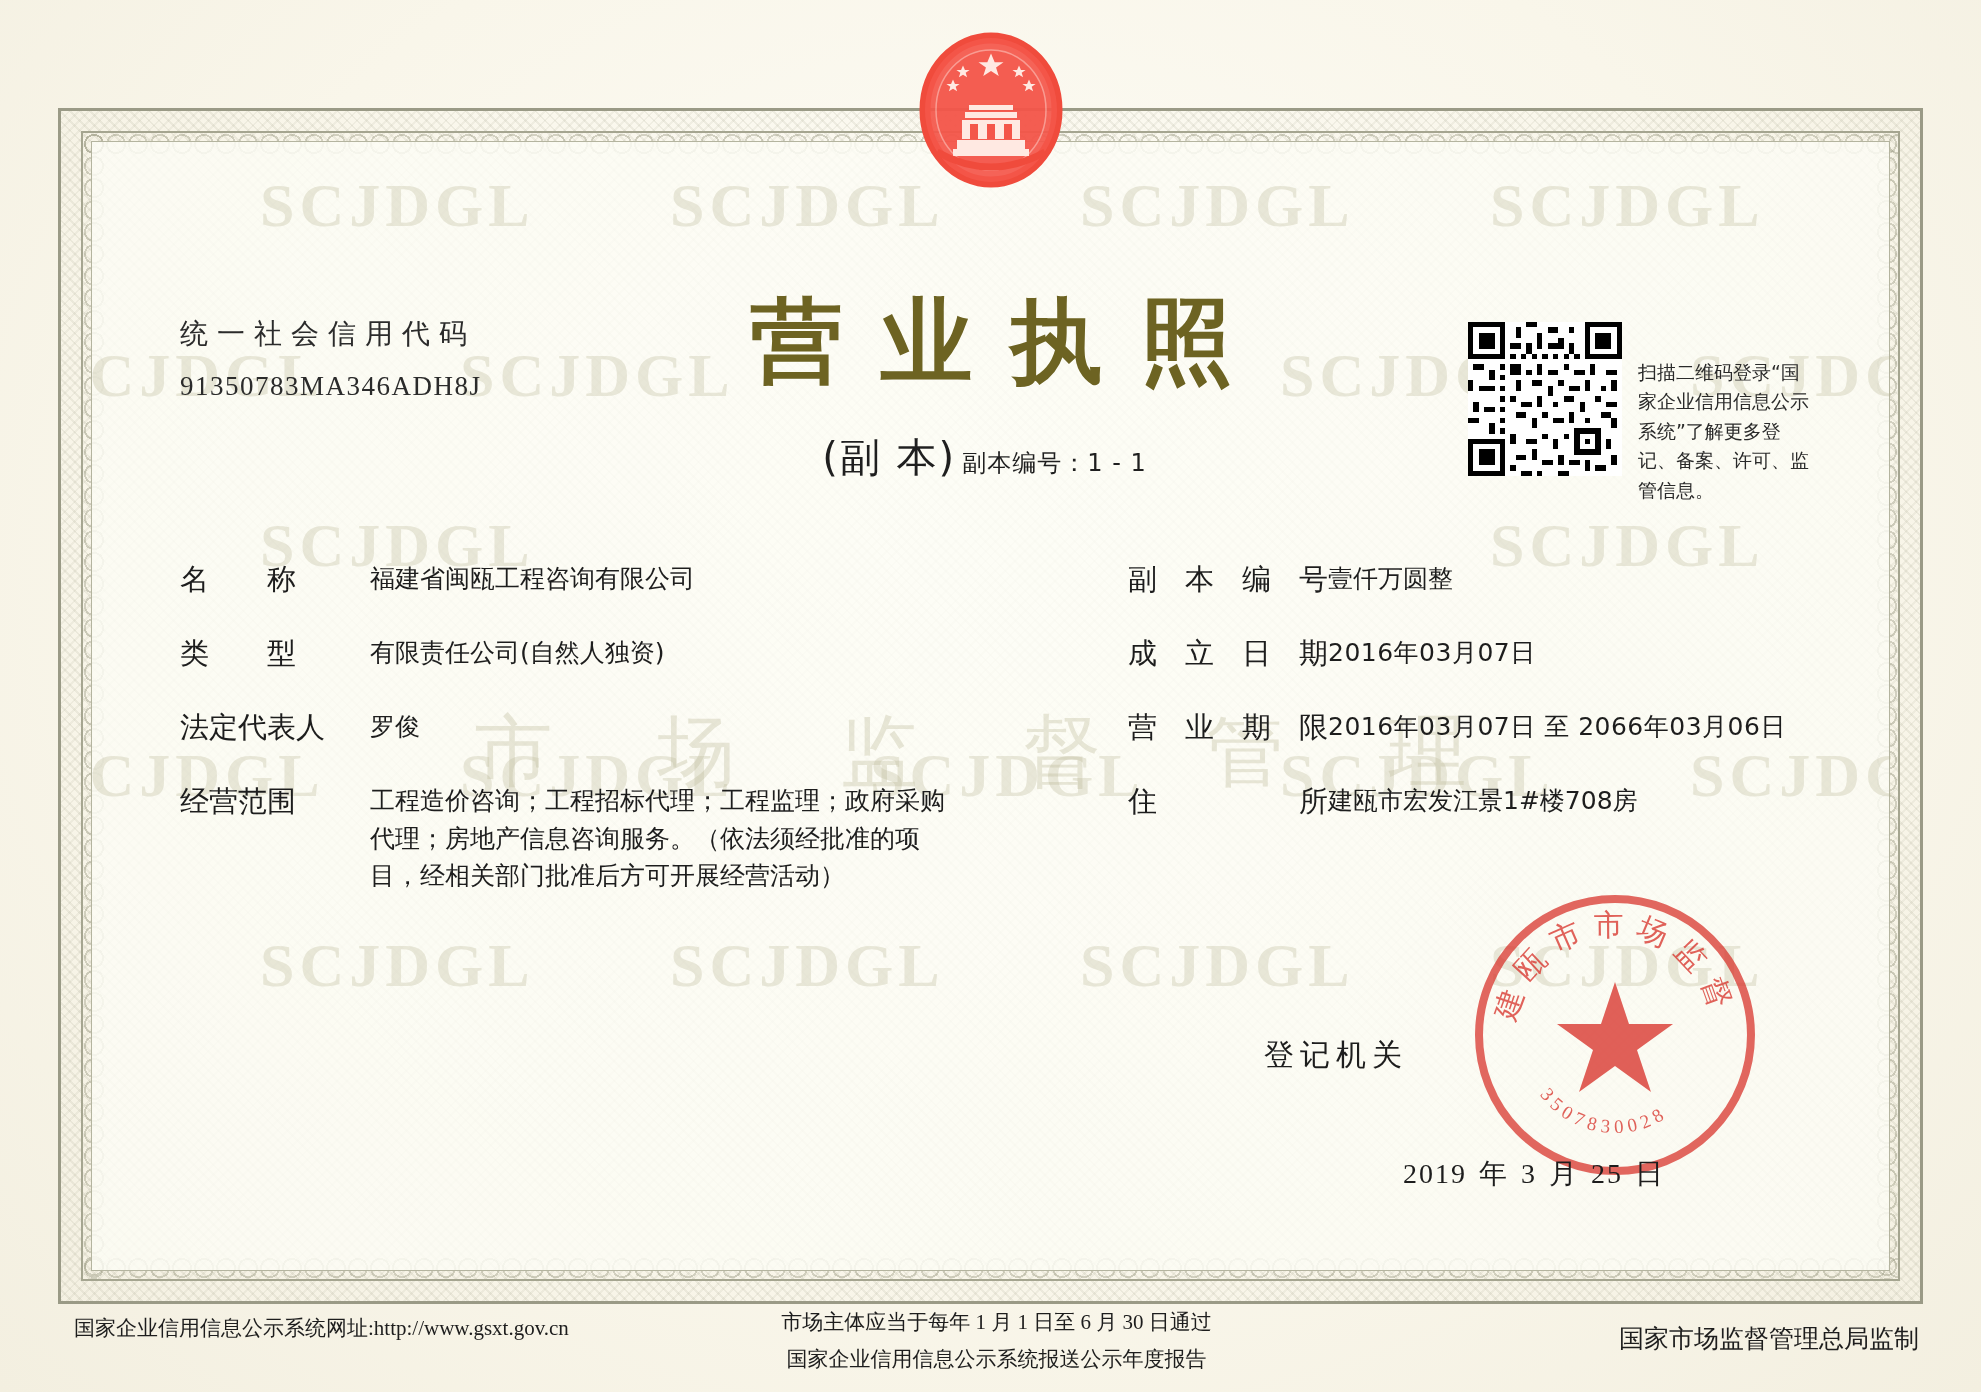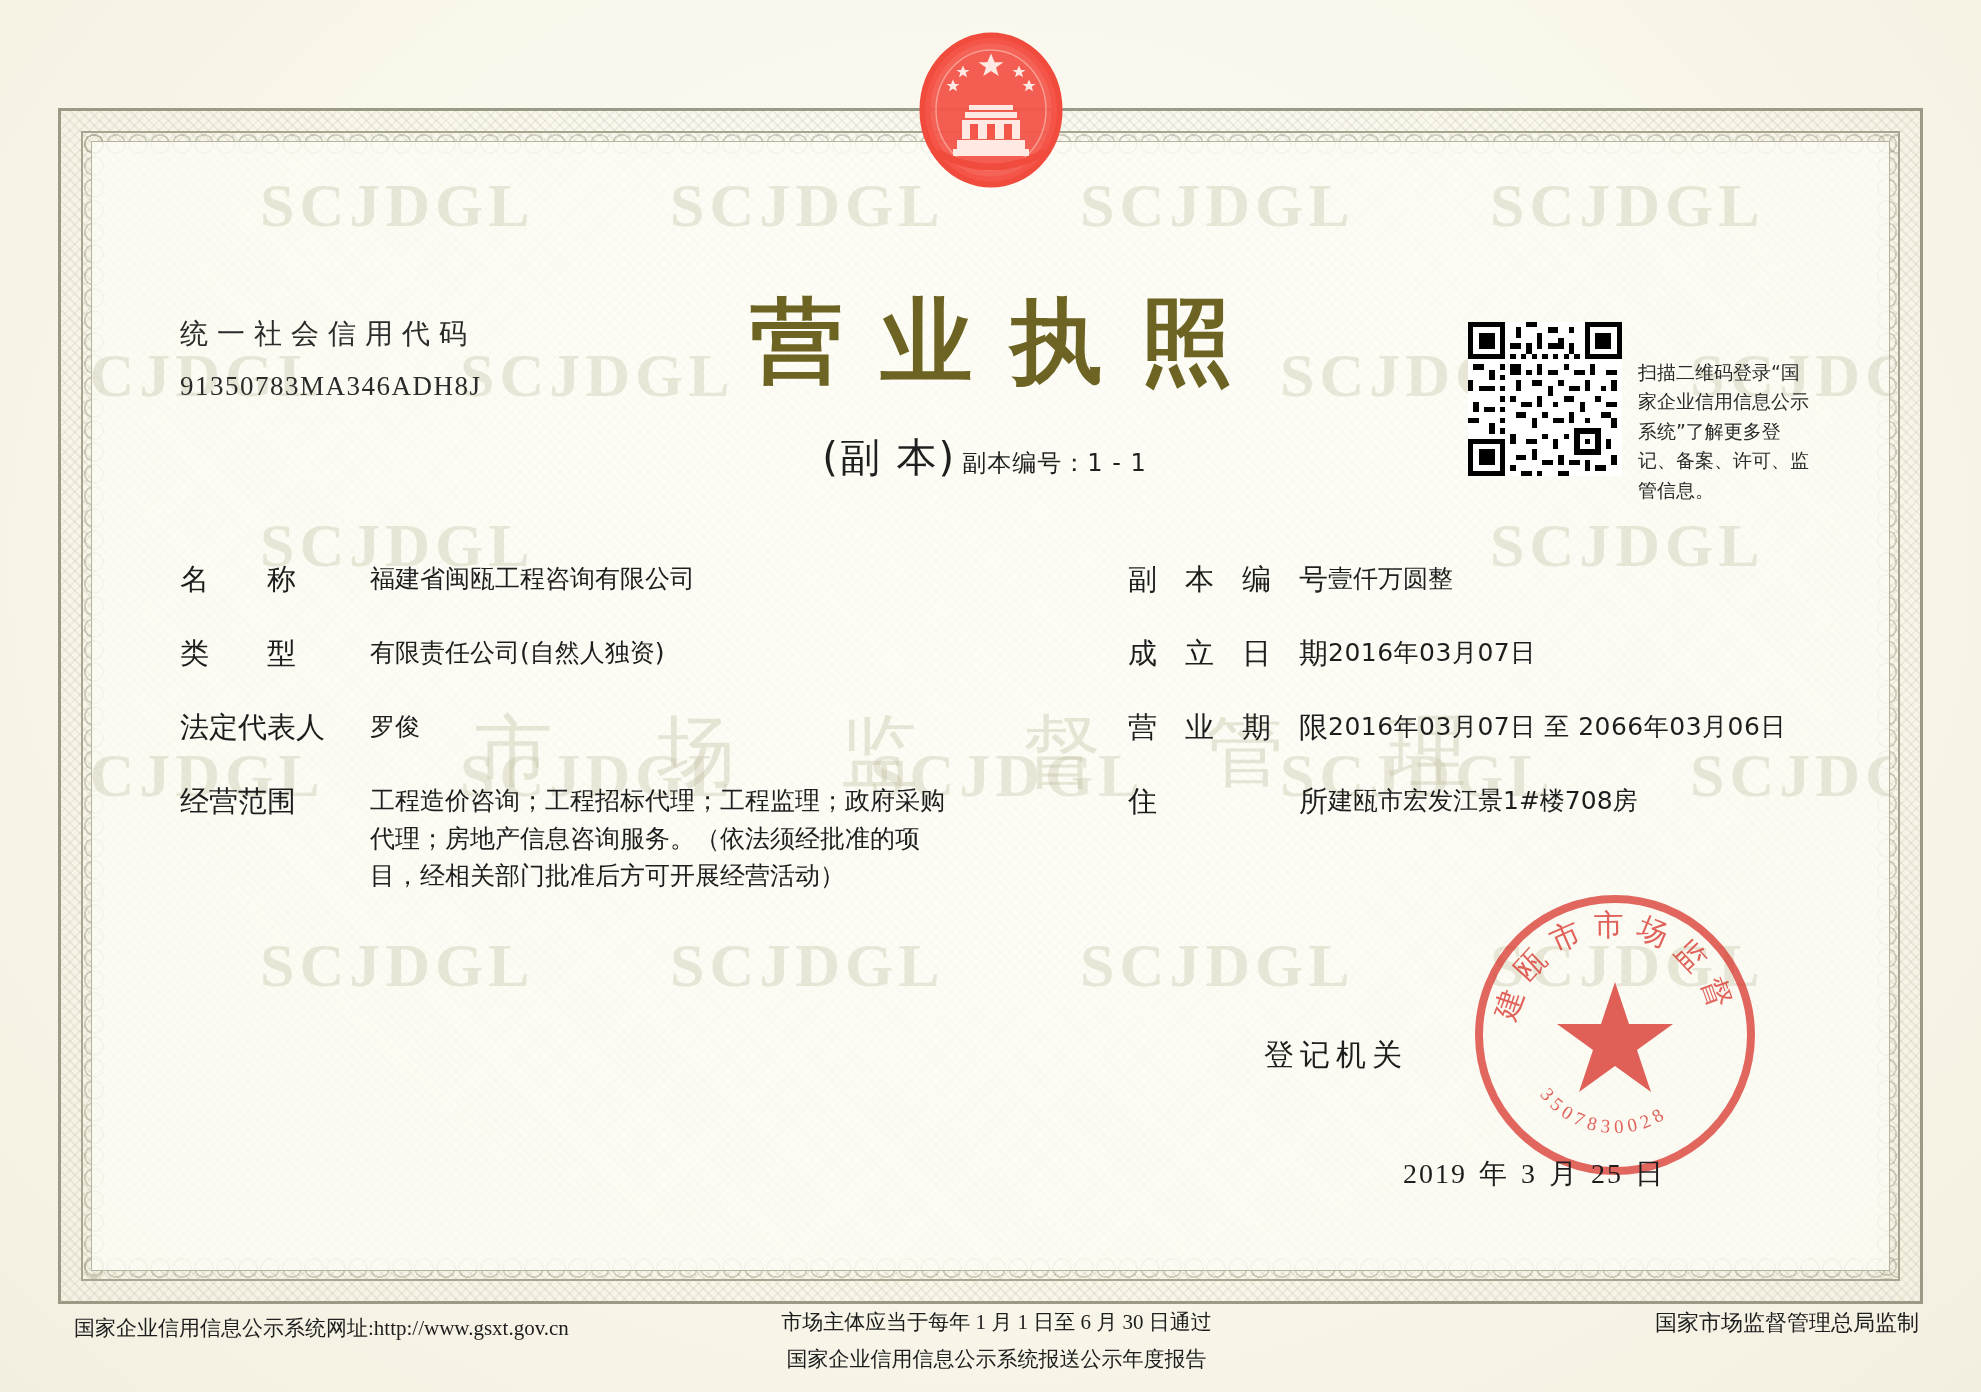--- a/index.html
+++ b/index.html
@@ -176,21 +176,21 @@
 
   
   .footer{
     position:absolute;left:0;right:0;bottom:18px;height:70px;z-index:5;
     font-family:"Liberation Serif","DejaVu Serif",serif;
     color:#1d1d1d;
     margin-left:12px;
   }
   .f-left{position:absolute;left:62px;top:10px;font-size:21px;}
   .f-center{position:absolute;left:50%;transform:translateX(-50%);top:0;text-align:center;font-size:21px;line-height:1.75;white-space:nowrap;}
-  .f-right{position:absolute;right:62px;top:4px;font-size:22px;}
+  .f-right{position:absolute;right:62px;top:18px;font-size:25px;}
 </style>
 </head>
 <body>
 
 <div class="page">
 
   <div class="border-outer">
     <div class="scallop-top"></div>
     <div class="scallop-bottom"></div>
     <div class="scallop-left"></div>

